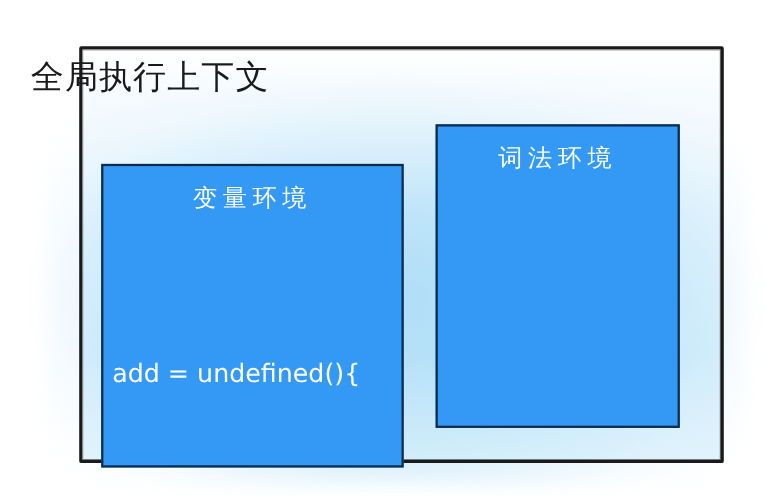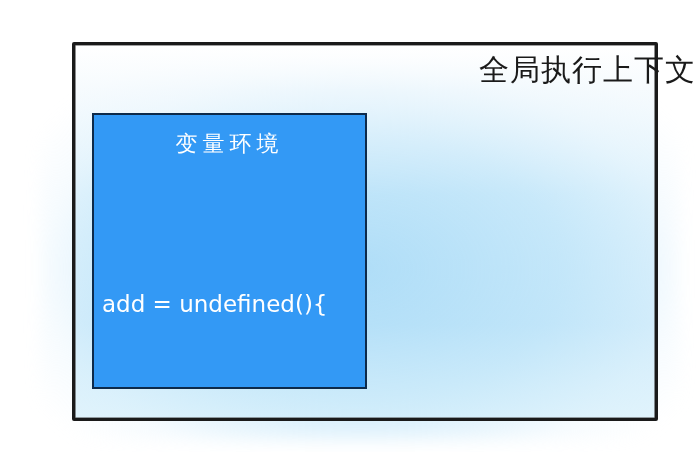--- a/index.html
+++ b/index.html
@@ -34,39 +34,40 @@
       border: 3px solid #1a1a1a;
       border-radius: 2px;
       box-shadow: 0 0 0 0.6px #444 inset;
       background: linear-gradient(180deg, rgba(255,255,255,0.95) 0%, rgba(240,248,253,0.6) 12%, rgba(180,225,248,0.35) 40%, rgba(170,220,247,0.45) 75%, rgba(205,236,250,0.6) 100%);
     }
     .title {
       position: absolute;
       left: 0;
       top: 50px;
       width: 696px;
-      text-align: right;
+      text-align: left;
       font-family: Liberation Sans, sans-serif;
       font-size: 30px;
       color: #1a1a1a;
       letter-spacing: 1px;
       padding-left: 28px;
       box-sizing: border-box;
     }
     .env-box {
       position: absolute;
       top: 113px;
       height: 276px;
       background: #3399f5;
       border: 2px solid #0d2a4a;
       box-sizing: border-box;
     }
     .env-left {
       left: 92px;
       width: 275px;
+      margin-top: 36px;
     }
     .env-right {
       left: 396px;
       width: 222px;
     }
     .env-title {
       position: absolute;
       top: 14px;
       left: 0;
       width: 100%;
@@ -111,14 +112,17 @@
   <div class="env-box env-left">
     <div class="env-title">变量环境</div>
     <div class="code">
       <span class="code-line">add = undefined(){</span>
       
       
       
     </div>
   </div>
 
+  <div class="env-box env-right">
+    <div class="env-title">词法环境</div>
+  </div>
 
 </div>
 
 </body></html>

